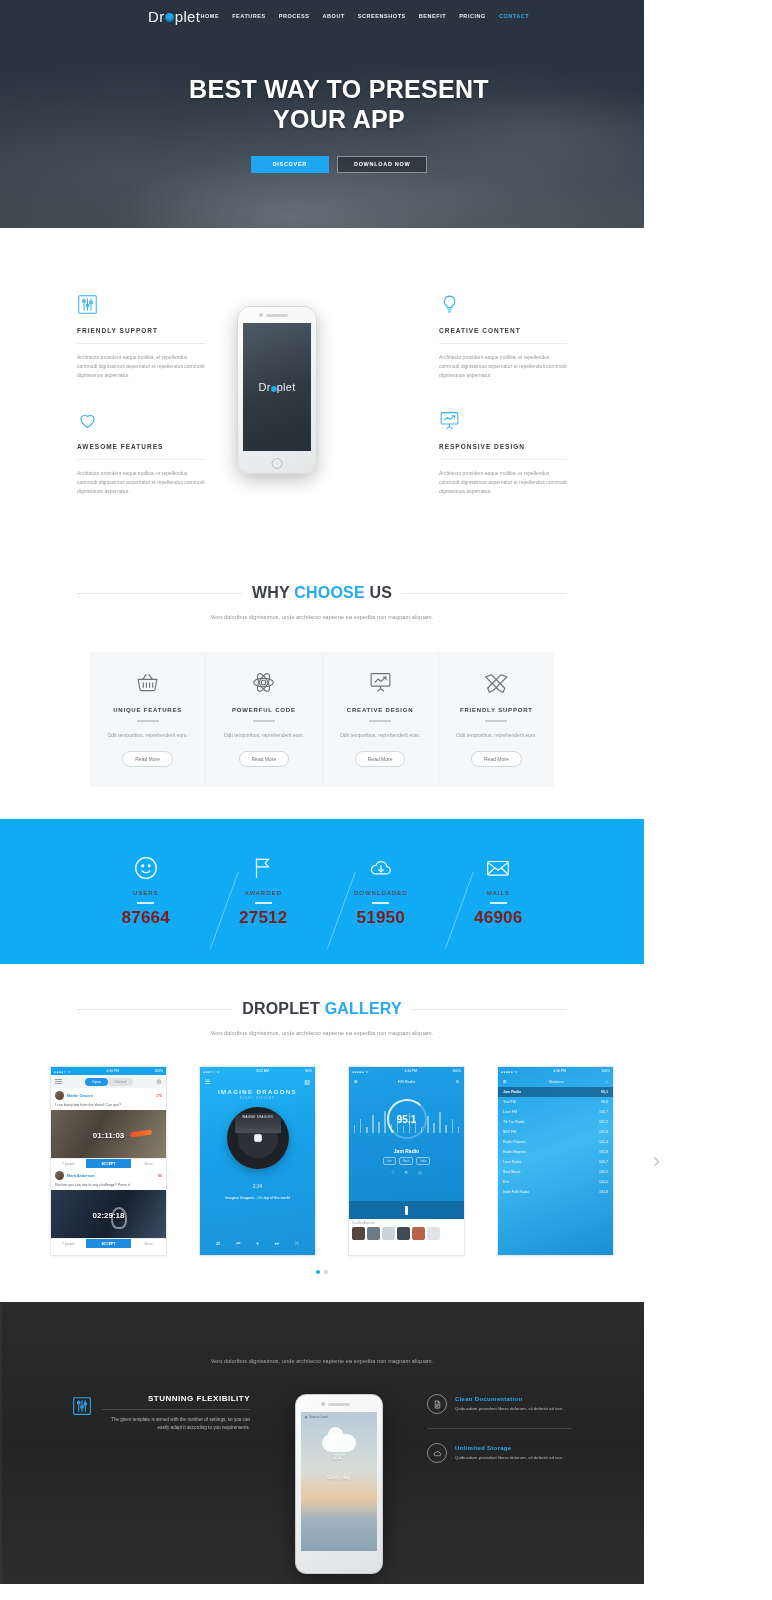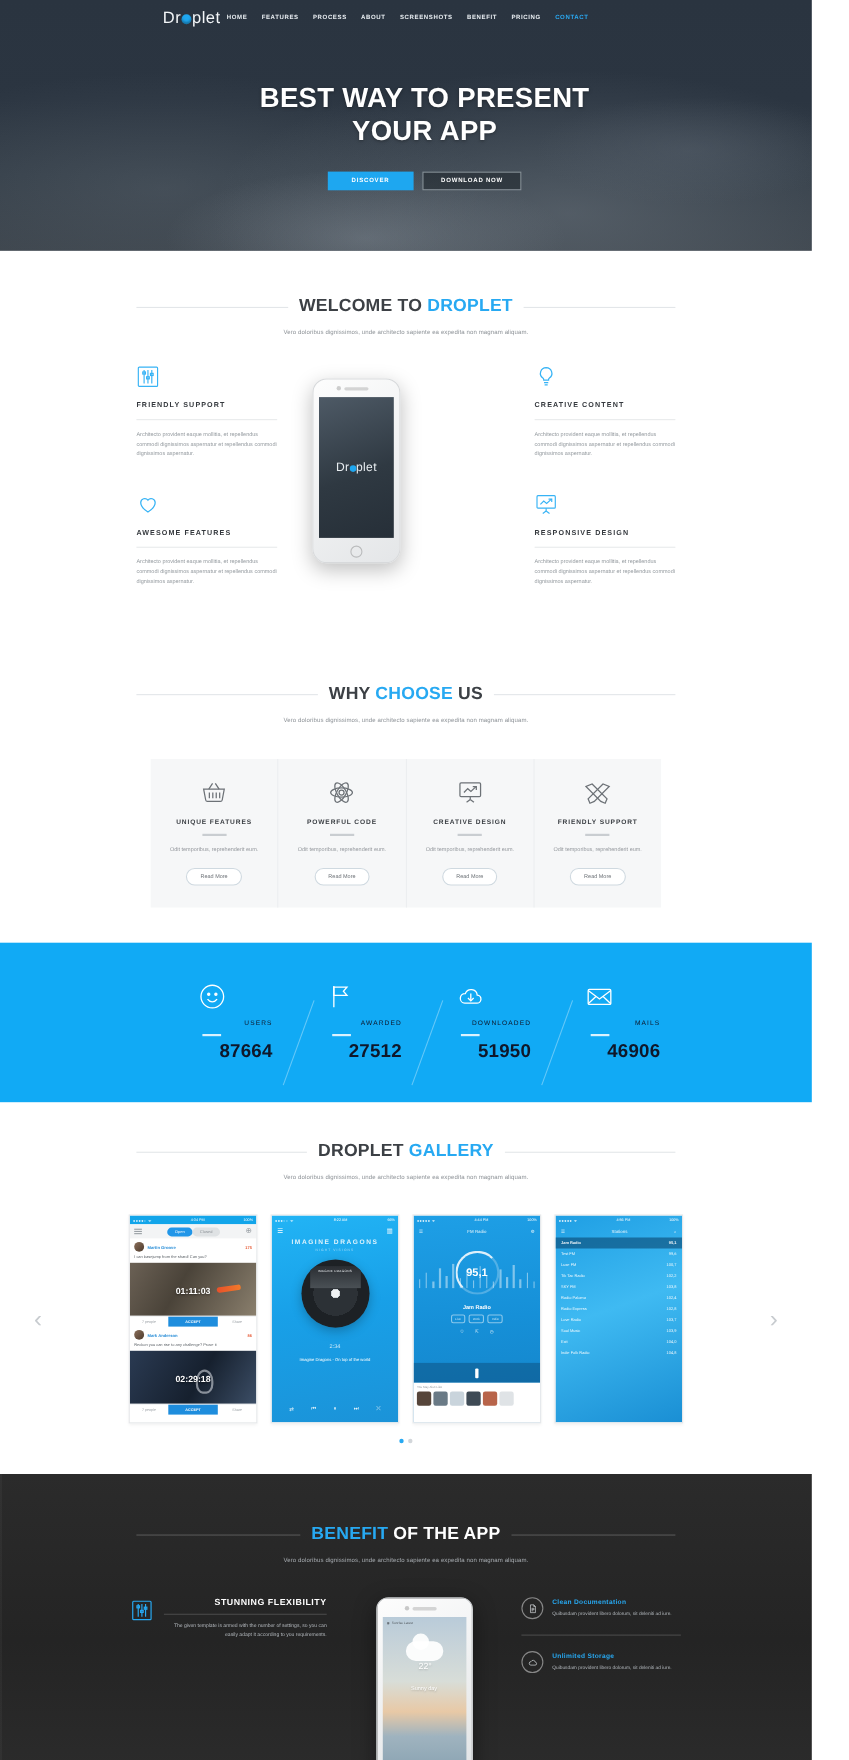--- a/index.html
+++ b/index.html
@@ -112,21 +112,21 @@
     letter-spacing:.7px;
     padding:0 16px;
     height:17px;
     line-height:15px;
     cursor:pointer;
     font-family:inherit;
     text-transform:uppercase;
   }
 
   
-  .section { width:738px; }
+  .section { width:644px; }
   .wrap { width:490px; margin:0 auto; }
   .sec-head {
     display:flex; align-items:center; justify-content:center;
     gap:10px;
     padding-top:2px;
   }
   .sec-head .rule {
     height:1px; background:#e3e6e9; flex:1;
   }
   .sec-head h2 {
@@ -277,21 +277,21 @@
 
   
   .counters {
     background:#11aaf5;
     height:145px;
     margin-top:32px;
     display:flex; align-items:center; justify-content:center;
     position:relative;
   }
   .counter-row { display:flex; width:470px; justify-content:space-around; position:relative; }
-  .counter { text-align:right; color:#0f172a; position:relative; width:110px; }
+  .counter { text-align:center; color:#7f1d1d; position:relative; width:110px; }
   .counter-icon { width:26px;height:26px;margin:0 auto 9px;color:#fff; }
   .counter-icon svg { width:100%;height:100%;display:block; }
   .counter-label { font-size:6px; letter-spacing:1px; }
   .counter-div { width:17px;height:2px;background:rgba(255,255,255,.85);margin:6px auto 4px; }
   .counter-num { font-size:17px; font-weight:bold; letter-spacing:.2px; }
   .slash {
     position:absolute; top:14px;
     width:1px; height:82px;
     background:rgba(255,255,255,.35);
     transform:rotate(20deg);
@@ -312,20 +312,21 @@
   }
   .gal-arrow.left { left:-18px; }
   .gal-arrow.right { right:-18px; }
   .shot {
     width:117px; height:190px;
     background:#fff;
     border:1px solid #e6e8ea;
     overflow:hidden;
     position:relative;
     box-shadow:0 1px 3px rgba(0,0,0,.06);
+    margin-left:20px;
   }
   .statusbar {
     height:8px; background:#12a5ea;
     display:flex; align-items:center; justify-content:space-between;
     padding:0 3px; color:#fff; font-size:3.4px;
   }
   .dots5 { letter-spacing:.4px; }
 
   
   .s1-top { height:13px; background:#f3f4f5; display:flex;align-items:center;justify-content:space-between;padding:0 4px; }
@@ -515,28 +516,20 @@
       <span>YOUR APP</span>
     </h1>
     <div class="hero-btns">
       <button class="btn-primary">DISCOVER</button>
       <button class="btn-ghost">DOWNLOAD NOW</button>
     </div>
   </div>
 </div>
 
 <div class="section welcome">
-  <div class="wrap">
-    <div class="sec-head">
-      <span class="rule"></span>
-      <h2><span>WELCOME TO </span><span class="hl">DROPLET</span></h2>
-      <span class="rule"></span>
-    </div>
-    <p class="sec-sub">Vero doloribus dignissimos, unde architecto sapiente ea expedita non magnam aliquam.</p>
-  </div>
 
   <div class="feat-grid">
     <div class="feat-col">
       <div class="feat-item">
         <div class="feat-icon">
           <svg viewBox="0 0 24 24" fill="none" stroke="currentColor" stroke-width="1.2">
             <rect x="2" y="2" width="20" height="20" rx="1"></rect>
             <line x1="8" y1="5" x2="8" y2="19"></line>
               <line x1="12" y1="5" x2="12" y2="19"></line>
               <line x1="16" y1="5" x2="16" y2="19"></line>
@@ -946,25 +939,20 @@
   </div>
 
   <div class="gal-dots">
     <i class="on"></i>
     <i></i>
   </div>
 </div>
 
 <div class="section benefit">
   <div class="wrap">
-    <div class="sec-head">
-      <span class="rule"></span>
-      <h2><span class="hl">BENEFIT</span><span> OF THE APP</span></h2>
-      <span class="rule"></span>
-    </div>
     <p class="sec-sub">Vero doloribus dignissimos, unde architecto sapiente ea expedita non magnam aliquam.</p>
   </div>
 
   <div class="ben-grid">
     <div class="ben-left">
       <div class="ben-item">
         <div class="ben-ico">
           <svg viewBox="0 0 24 24" fill="none" stroke="currentColor" stroke-width="1.3">
             <rect x="2" y="2" width="20" height="20" rx="1"></rect>
             <line x1="8" y1="5" x2="8" y2="19"></line>

